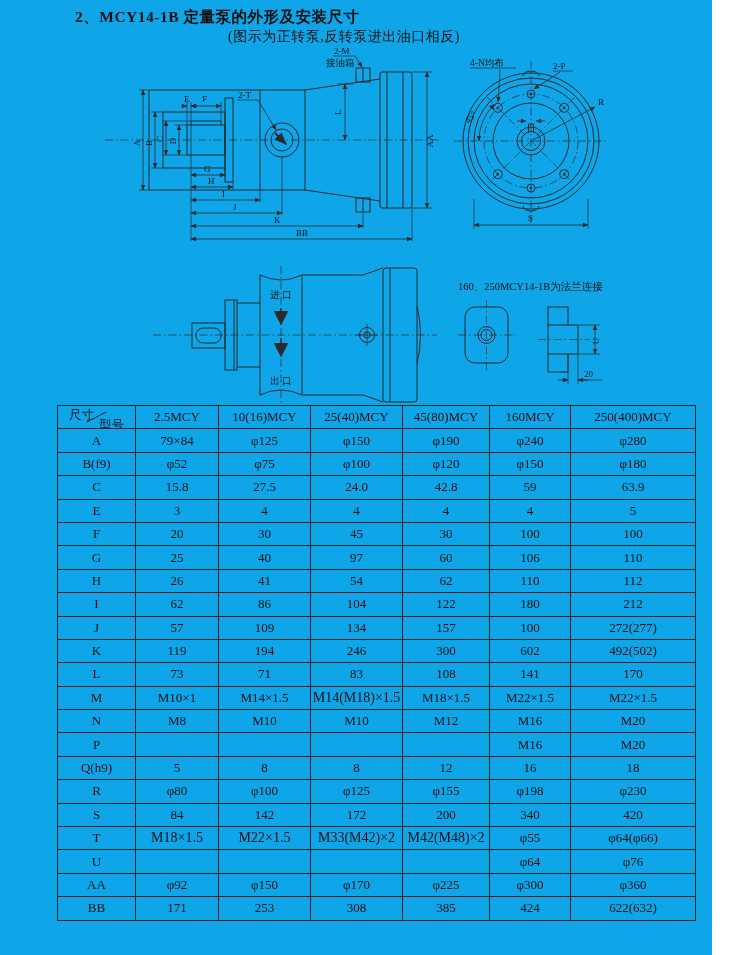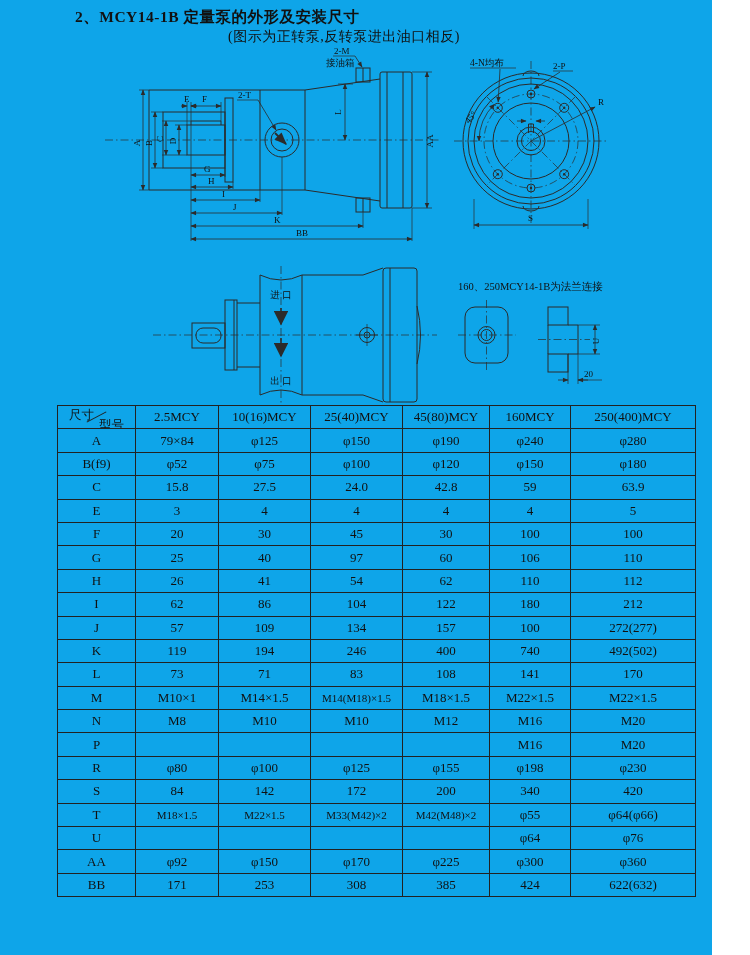--- a/index.html
+++ b/index.html
@@ -13,21 +13,21 @@
   svg .cl{stroke:#2b2b2b;stroke-width:.7;fill:none;stroke-dasharray:8 3 1.5 3;}
   svg .dim{stroke:#2b2b2b;stroke-width:.8;fill:none;}
   svg text{font-family:"Liberation Serif","DejaVu Serif",serif;fill:#111;font-size:10.5px;}
   svg text.sm{font-size:9px;}
   svg text.cn{font-size:9.5px;}
   
   table.dims{position:absolute;left:57px;top:405px;width:638px;border-collapse:collapse;
              table-layout:fixed;font-size:13px;}
   table.dims td,table.dims th{border:1px solid #222;text-align:center;vertical-align:middle;
              height:22.4px;padding:0;font-weight:400;overflow:hidden;white-space:nowrap;}
-  table.dims td.small{font-size:11px;}
+  table.dims td.small{font-size:14px;}
   .corner{position:relative;display:flex;align-items:center;justify-content:center;font-size:12.5px;}
   .corner .cl-l{position:relative;top:-2px;}
   .corner .cl-r{position:relative;top:8px;}
   .corner .diag{display:inline-block;width:1px;height:22px;background:#222;
                 transform:rotate(62deg);margin:0 2px;}
 </style>
 </head>
 <body>
 
 <div id="page">
@@ -363,22 +363,22 @@
           <td>134</td>
           <td>157</td>
           <td>100</td>
           <td>272(277)</td>
         </tr>
         <tr>
           <td>K</td>
           <td>119</td>
           <td>194</td>
           <td>246</td>
-          <td>400</td>
-          <td>740</td>
+          <td>300</td>
+          <td>602</td>
           <td>492(502)</td>
         </tr>
         <tr>
           <td>L</td>
           <td>73</td>
           <td>71</td>
           <td>83</td>
           <td>108</td>
           <td>141</td>
           <td>170</td>
@@ -404,20 +404,29 @@
         <tr>
           <td>P</td>
           <td></td>
           <td></td>
           <td></td>
           <td></td>
           <td>M16</td>
           <td>M20</td>
         </tr>
         <tr>
+          <td>Q(h9)</td>
+          <td>5</td>
+          <td>8</td>
+          <td>8</td>
+          <td>12</td>
+          <td>16</td>
+          <td>18</td>
+        </tr>
+        <tr>
           <td>R</td>
           <td>φ80</td>
           <td>φ100</td>
           <td>φ125</td>
           <td>φ155</td>
           <td>φ198</td>
           <td>φ230</td>
         </tr>
         <tr>
           <td>S</td>

